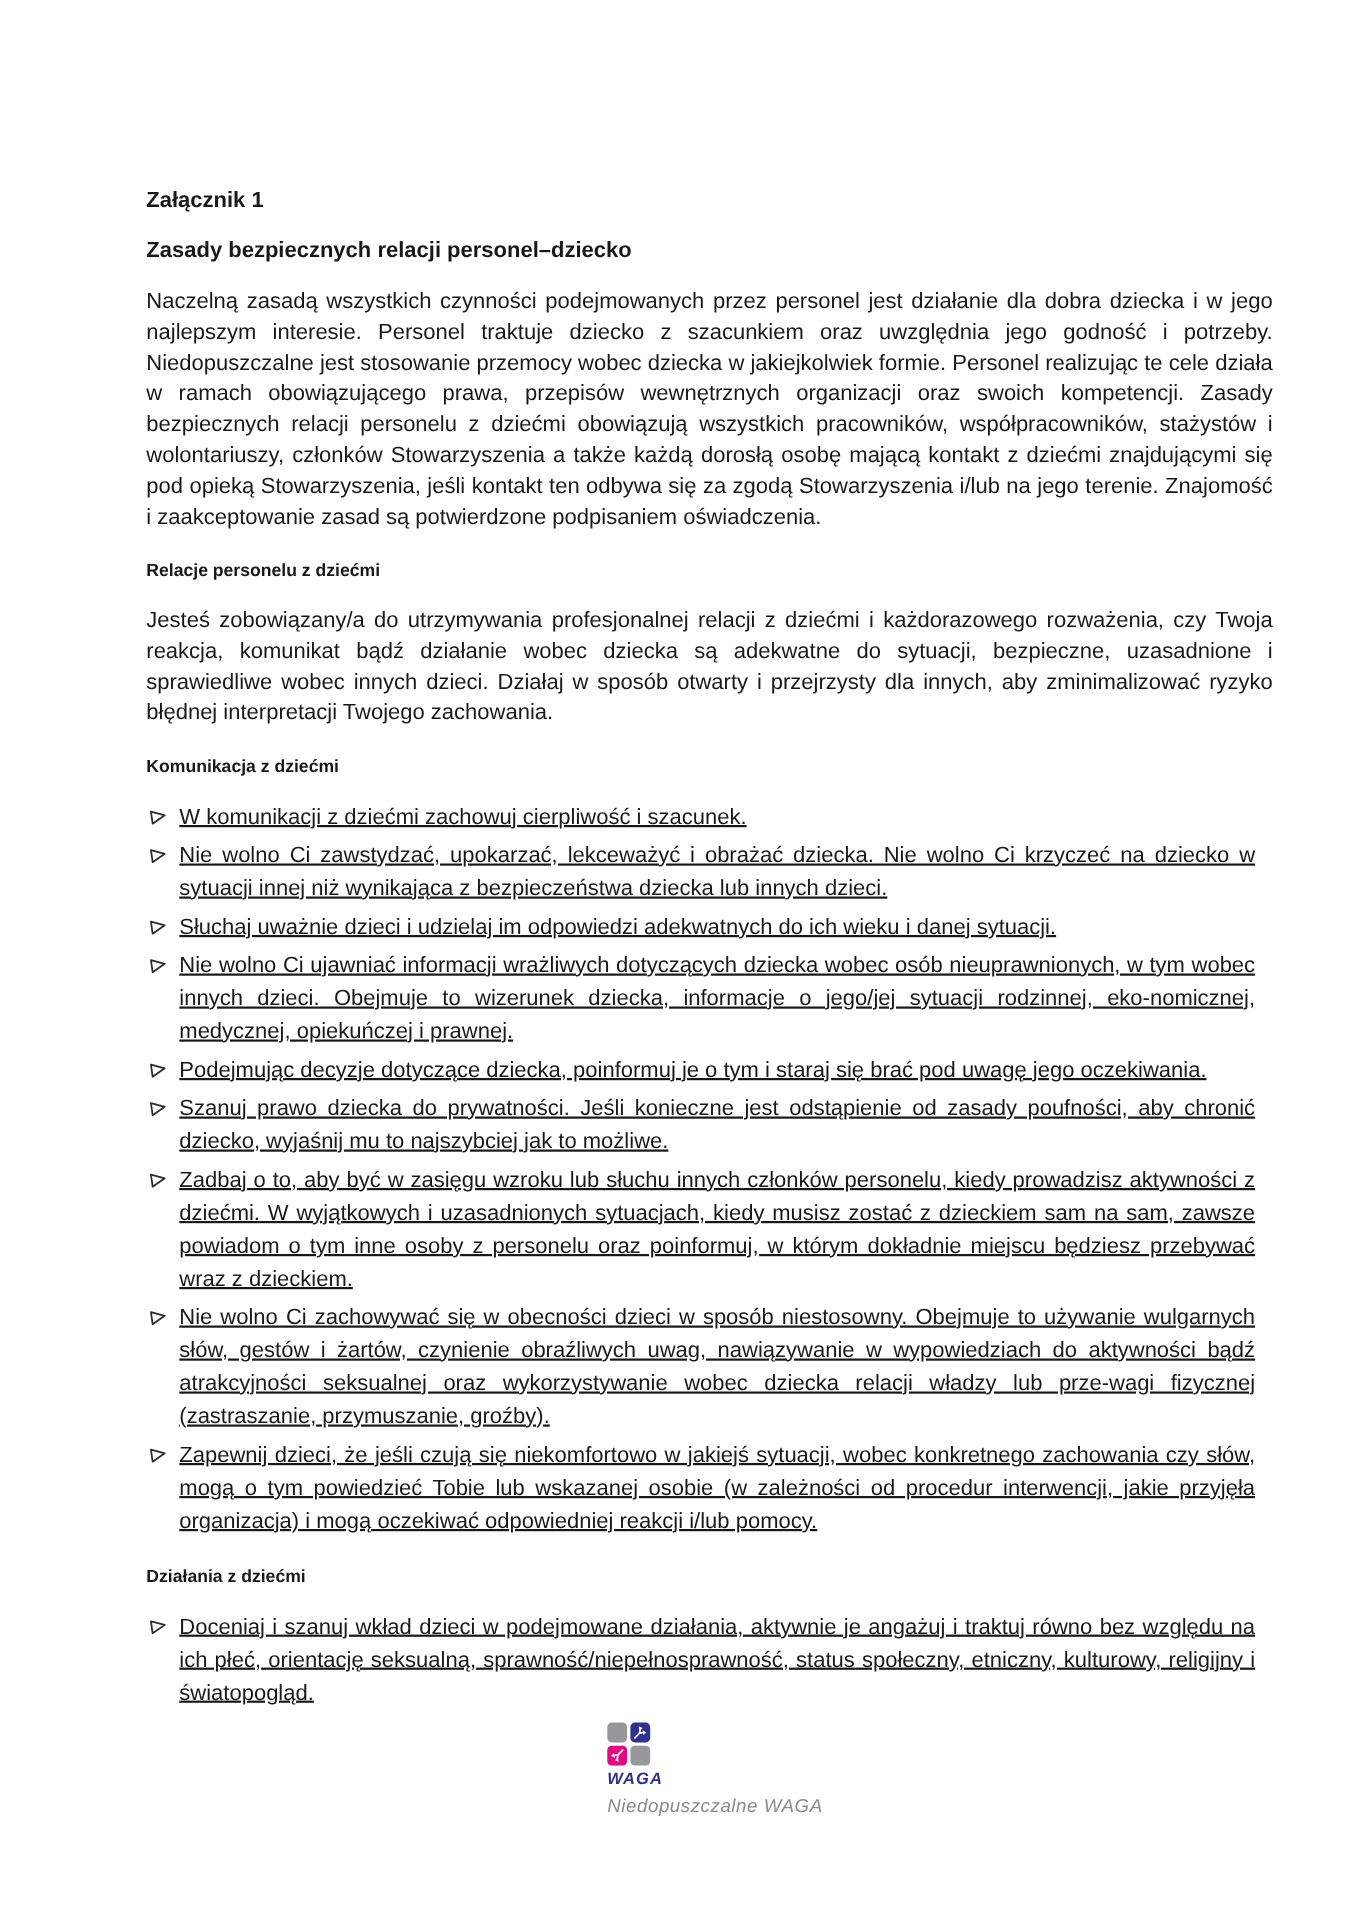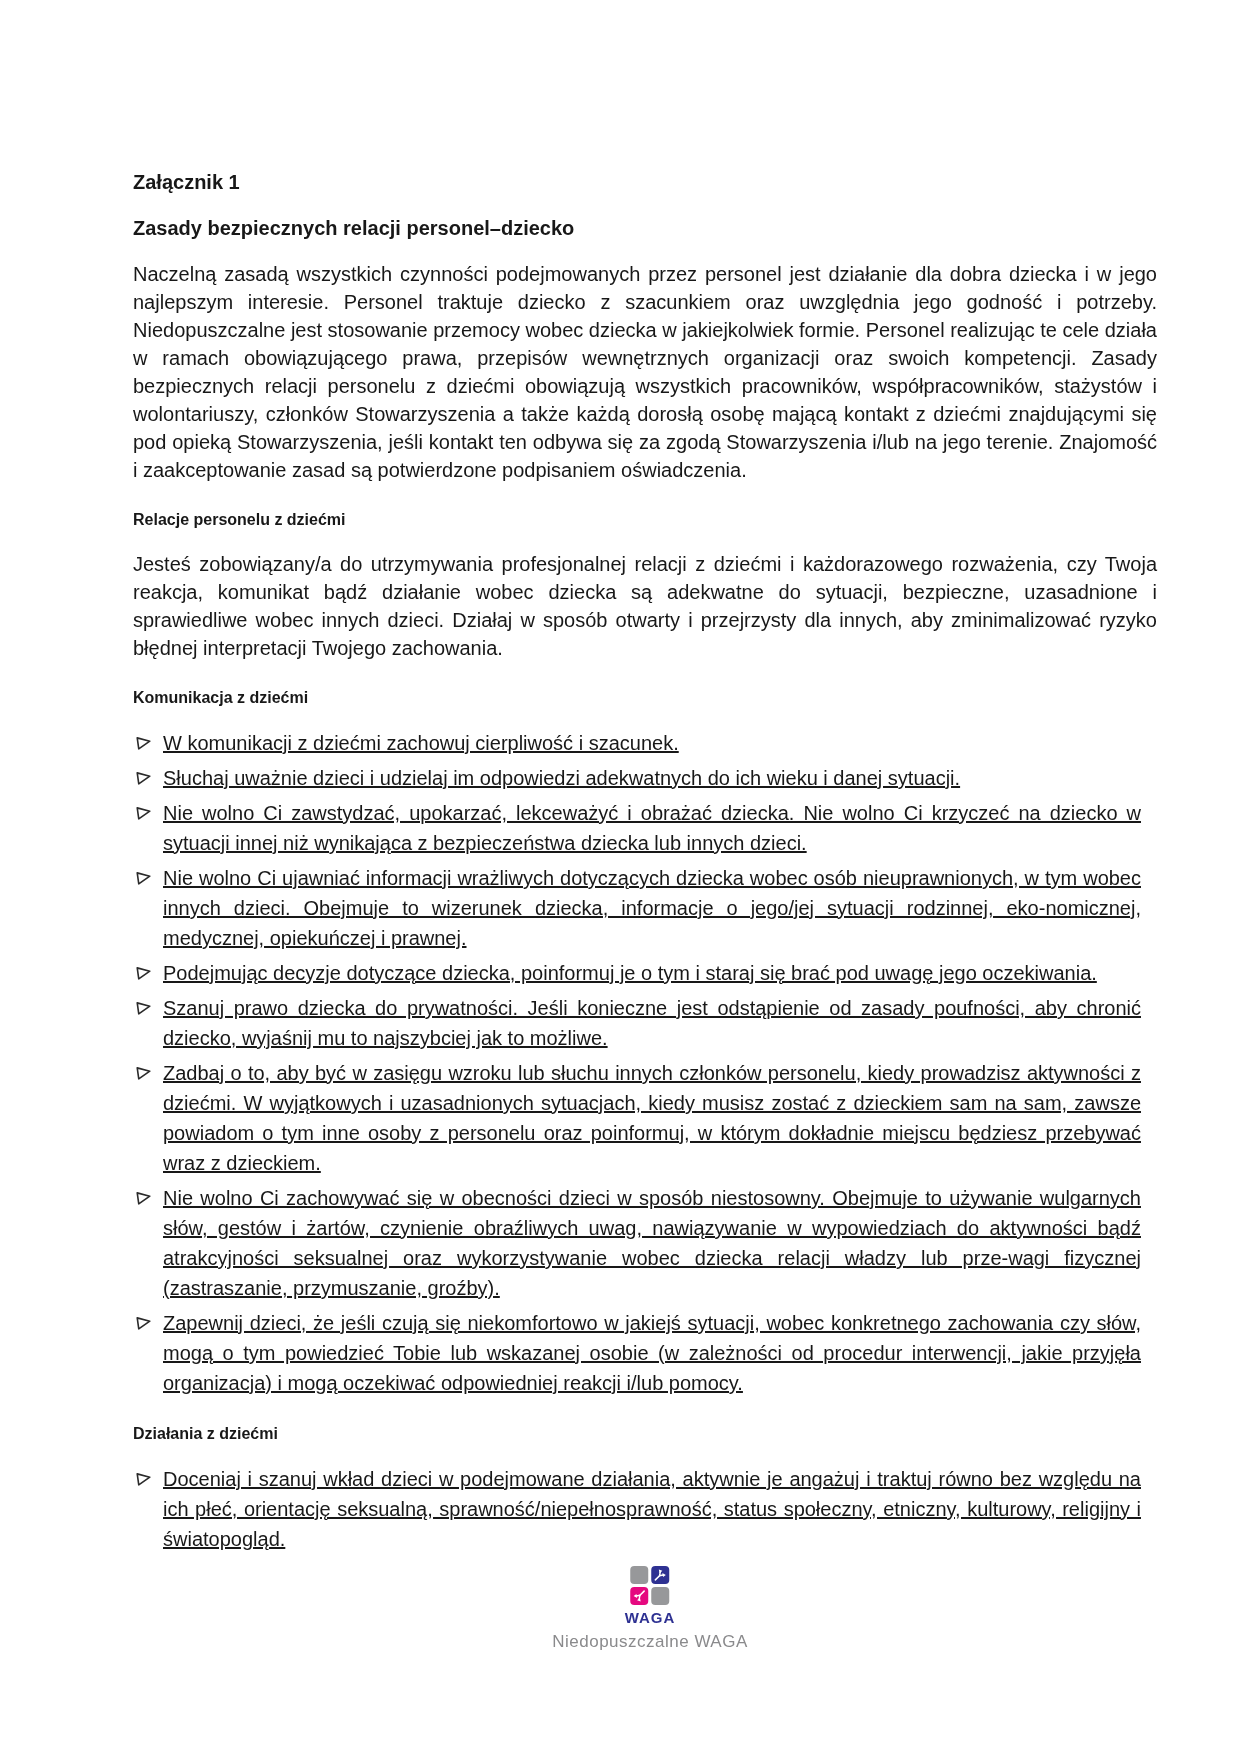--- a/index.html
+++ b/index.html
@@ -72,21 +72,22 @@
   .marker svg { display: block; }
 
   
   .footer {
     position: absolute;
     left: 650px;
     top: 1566px;
     transform: translateX(-50%);
     display: flex;
     flex-direction: column;
-    align-items: center;
+    align-items: flex-start;
+    font-style: italic;
   }
   .logo-grid {
     display: grid;
     grid-template-columns: 18px 18px;
     grid-template-rows: 18px 18px;
     gap: 3px;
   }
   .logo-sq {
     width: 18px;
     height: 18px;
@@ -138,29 +139,29 @@
             </svg>
           </span>
         <span class="li-text">W komunikacji z dziećmi zachowuj cierpliwość i szacunek.</span>
       </li>
       <li>
         <span class="marker">
             <svg width="16" height="16" viewBox="0 0 16 16">
               <polygon points="2,2 14,7 2,13" fill="#ffffff" stroke="#2b2b2b" stroke-width="1.6" stroke-linejoin="round" transform="rotate(-8 8 8)"></polygon>
             </svg>
           </span>
+        <span class="li-text">Nie wolno Ci zawstydzać, upokarzać, lekceważyć i obrażać dziecka. Nie wolno Ci krzyczeć na dziecko w sytuacji innej niż wynikająca z bezpieczeństwa dziecka lub innych dzieci.</span>
+      </li>
+      <li>
+        <span class="marker">
+            <svg width="16" height="16" viewBox="0 0 16 16">
+              <polygon points="2,2 14,7 2,13" fill="#ffffff" stroke="#2b2b2b" stroke-width="1.6" stroke-linejoin="round" transform="rotate(-8 8 8)"></polygon>
+            </svg>
+          </span>
         <span class="li-text">Słuchaj uważnie dzieci i udzielaj im odpowiedzi adekwatnych do ich wieku i danej sytuacji.</span>
-      </li>
-      <li>
-        <span class="marker">
-            <svg width="16" height="16" viewBox="0 0 16 16">
-              <polygon points="2,2 14,7 2,13" fill="#ffffff" stroke="#2b2b2b" stroke-width="1.6" stroke-linejoin="round" transform="rotate(-8 8 8)"></polygon>
-            </svg>
-          </span>
-        <span class="li-text">Nie wolno Ci zawstydzać, upokarzać, lekceważyć i obrażać dziecka. Nie wolno Ci krzyczeć na dziecko w sytuacji innej niż wynikająca z bezpieczeństwa dziecka lub innych dzieci.</span>
       </li>
       <li>
         <span class="marker">
             <svg width="16" height="16" viewBox="0 0 16 16">
               <polygon points="2,2 14,7 2,13" fill="#ffffff" stroke="#2b2b2b" stroke-width="1.6" stroke-linejoin="round" transform="rotate(-8 8 8)"></polygon>
             </svg>
           </span>
         <span class="li-text">Nie wolno Ci ujawniać informacji wrażliwych dotyczących dziecka wobec osób nieuprawnionych, w tym wobec innych dzieci. Obejmuje to wizerunek dziecka, informacje o jego/jej sytuacji rodzinnej, eko-nomicznej, medycznej, opiekuńczej i prawnej.</span>
       </li>
       <li>

